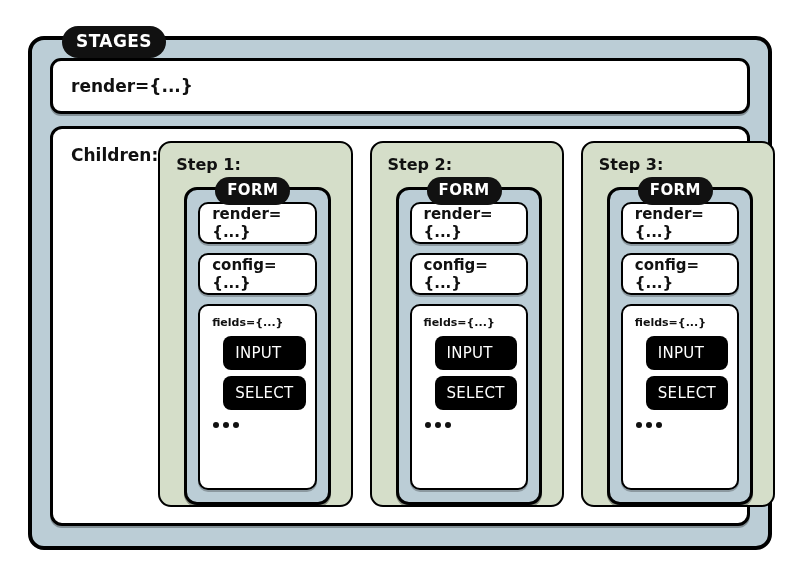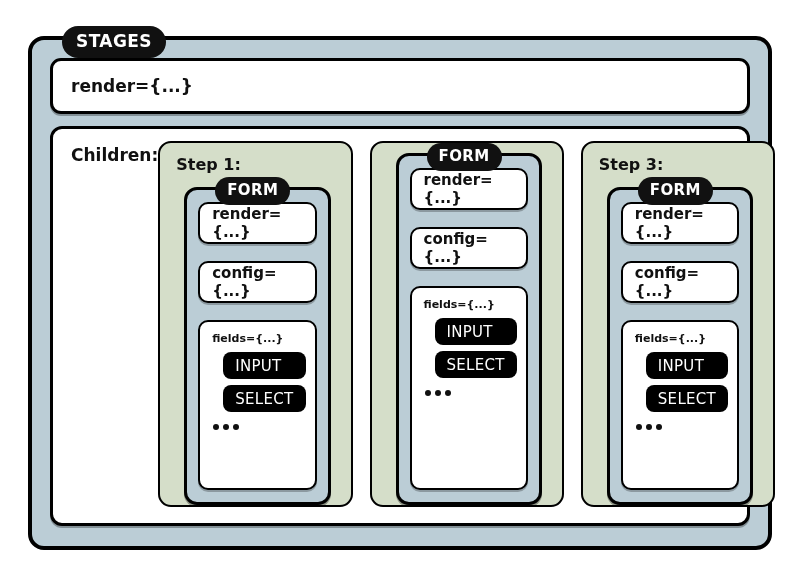--- a/index.html
+++ b/index.html
@@ -138,21 +138,21 @@
     position: relative;
     background: #bbcdd6;
     border: 3.5px solid #000000;
     border-radius: 13px;
     box-sizing: border-box;
     padding: 12px 11px 12px 11px;
     margin: 0 8px 0 12px;
     flex: 1 1 auto;
     display: flex;
     flex-direction: column;
-    gap: 17px;
+    gap: 9px;
     box-shadow: 0 2px 0 0 rgba(0,0,0,0.35);
     min-height: 0;
   }
 
   .form-prop {
     background: #ffffff;
     border: 2.5px solid #000000;
     border-radius: 10px;
     box-sizing: border-box;
     box-shadow: 0 2px 0 0 rgba(0,0,0,0.25);
@@ -182,21 +182,21 @@
     margin: 2px 0 7px 1px;
     flex: none;
   }
 
   .node-pill {
     background: #000000;
     color: #ffffff;
     border-radius: 8px;
     font-size: 15px;
     font-weight: normal;
-    height: 27px;
+    height: 34px;
     display: flex;
     align-items: center;
     padding: 0 12px;
     margin: 0 0 6px 12px;
     box-sizing: border-box;
     letter-spacing: 0.3px;
     flex: none;
   }
 
   .ellipsis {
@@ -255,20 +255,21 @@
               <div class="ellipsis">
                 <span></span>
                   <span></span>
                   <span></span>
               </div>
             </div>
           </div>
         </div>
 
         <div class="step-box">
+          <div class="step-label">Step 2:</div>
 
           <div class="form-box">
             <div class="badge badge-form">FORM</div>
 
             <div class="form-prop form-prop-simple">
               <span>render={...}</span>
             </div>
 
             <div class="form-prop form-prop-simple">
               <span>config={...}</span>

